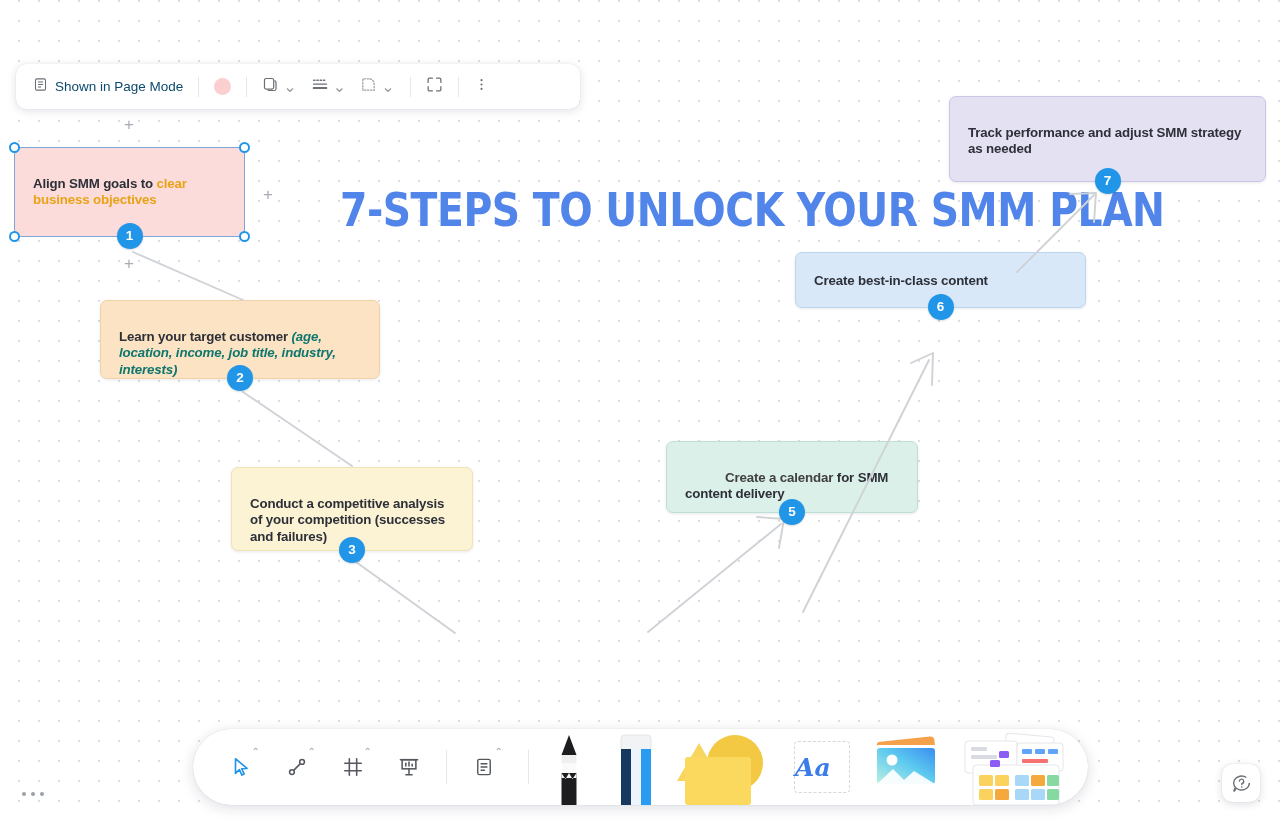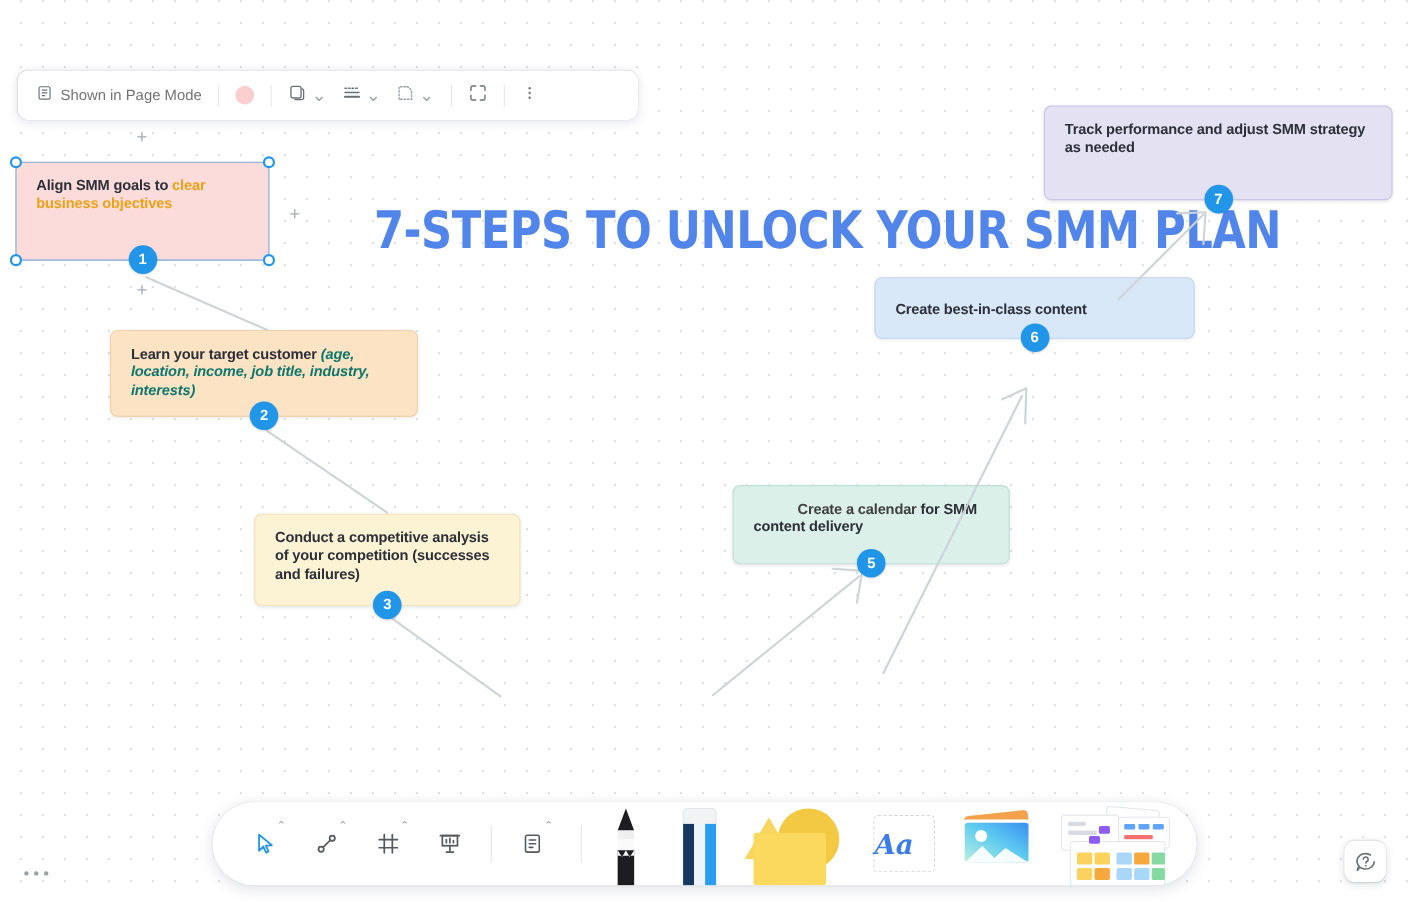--- a/index.html
+++ b/index.html
@@ -41,21 +41,21 @@
   .tb-item {
     display: flex;
     align-items: center;
     height: 31px;
     border-radius: 6px;
     padding: 0 7px;
     cursor: pointer;
   }
   .tb-label {
     font-size: 13.5px;
-    color: #737373;
+    color: #0c4a6e;
     margin-left: 7px;
     white-space: nowrap;
   }
   .tb-sep {
     width: 1px;
     height: 20px;
     background: #e6e7ea;
     margin: 0 8px;
   }
   .swatch {
@@ -83,21 +83,21 @@
     transform: scaleX(0.93);
     transform-origin: left top;
     white-space: nowrap;
     user-select: none;
   }
 
   
   .card {
     position: absolute;
     border-radius: 7px;
-    padding: 13px 18px;
+    padding: 28px 18px;
     font-size: 13.3px;
     font-weight: 700;
     line-height: 1.24;
     color: #2d3038;
     letter-spacing: -0.15px;
     box-shadow: 0 1px 3px rgba(30,40,70,.10);
     cursor: pointer;
   }
   .card .hl-orange  { color: #e8a317; text-align: right; }
   .card .hl-teal    { color: #0f766e; font-style: italic; }

